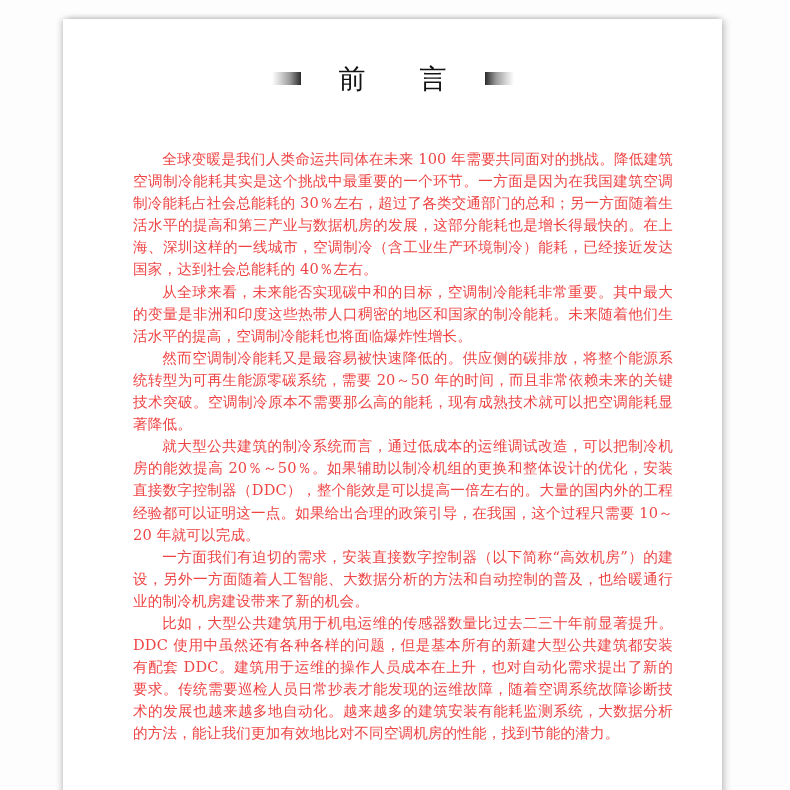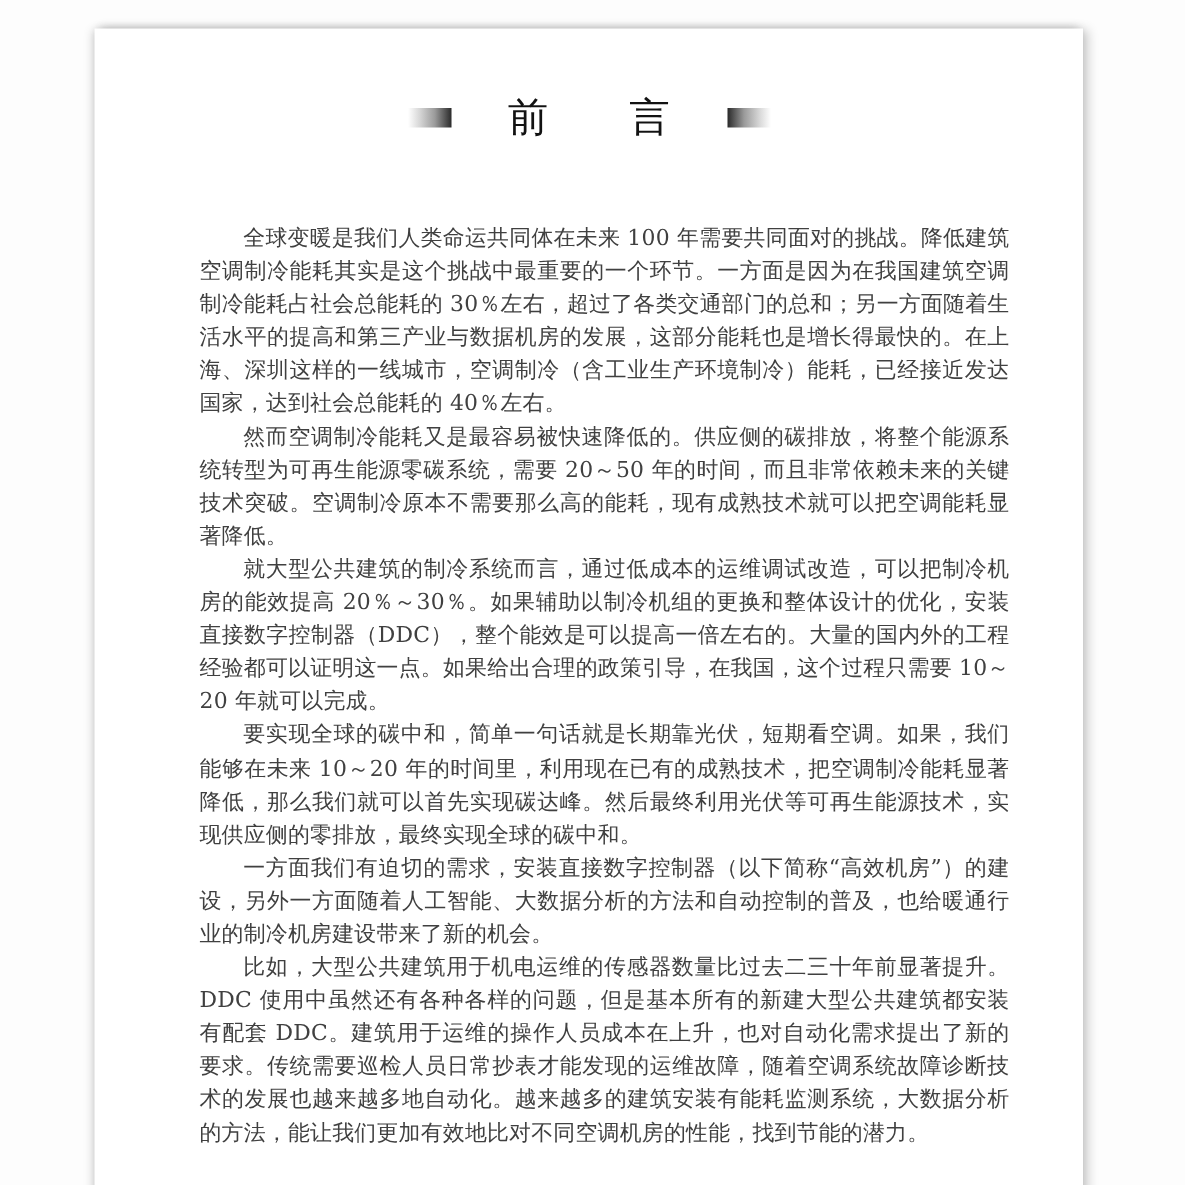--- a/index.html
+++ b/index.html
@@ -83,21 +83,21 @@
     left: 70px;
     top: 129px;
     width: 540px;
   }
   p.para {
     margin: 0;
     padding: 0;
     text-indent: 2em;
     font-size: 14.6px;
     line-height: 22.1px;
-    color: #404040;
+    color: #ef4444;
     text-align: justify;
     text-justify: inter-character;
     letter-spacing: 0.15px;
     word-break: break-all;
     font-family: "DejaVu Serif", "Liberation Serif", serif;
   }
   p.para:last-child { text-align: justify; }
 </style>
 </head>
 <body>
@@ -107,22 +107,22 @@
     <div class="sheet-inner">
 
       <div class="chapter-head">
         <span class="deco-bar left"></span>
         <span class="chapter-title">前　　言</span>
         <span class="deco-bar right"></span>
       </div>
 
       <div class="body-col">
         <p class="para">全球变暖是我们人类命运共同体在未来 100 年需要共同面对的挑战。降低建筑空调制冷能耗其实是这个挑战中最重要的一个环节。一方面是因为在我国建筑空调制冷能耗占社会总能耗的 30％左右，超过了各类交通部门的总和；另一方面随着生活水平的提高和第三产业与数据机房的发展，这部分能耗也是增长得最快的。在上海、深圳这样的一线城市，空调制冷（含工业生产环境制冷）能耗，已经接近发达国家，达到社会总能耗的 40％左右。</p>
+        <p class="para">从全球来看，未来能否实现碳中和的目标，空调制冷能耗非常重要。其中最大的变量是非洲和印度这些热带人口稠密的地区和国家的制冷能耗。未来随着他们生活水平的提高，空调制冷能耗也将面临爆炸性增长。</p>
         <p class="para">然而空调制冷能耗又是最容易被快速降低的。供应侧的碳排放，将整个能源系统转型为可再生能源零碳系统，需要 20～50 年的时间，而且非常依赖未来的关键技术突破。空调制冷原本不需要那么高的能耗，现有成熟技术就可以把空调能耗显著降低。</p>
-        <p class="para">就大型公共建筑的制冷系统而言，通过低成本的运维调试改造，可以把制冷机房的能效提高 20％～30％。如果辅助以制冷机组的更换和整体设计的优化，安装直接数字控制器（DDC），整个能效是可以提高一倍左右的。大量的国内外的工程经验都可以证明这一点。如果给出合理的政策引导，在我国，这个过程只需要 10～20 年就可以完成。</p>
-        <p class="para">要实现全球的碳中和，简单一句话就是长期靠光伏，短期看空调。如果，我们能够在未来 10～20 年的时间里，利用现在已有的成熟技术，把空调制冷能耗显著降低，那么我们就可以首先实现碳达峰。然后最终利用光伏等可再生能源技术，实现供应侧的零排放，最终实现全球的碳中和。</p>
+        <p class="para">就大型公共建筑的制冷系统而言，通过低成本的运维调试改造，可以把制冷机房的能效提高 20％～50％。如果辅助以制冷机组的更换和整体设计的优化，安装直接数字控制器（DDC），整个能效是可以提高一倍左右的。大量的国内外的工程经验都可以证明这一点。如果给出合理的政策引导，在我国，这个过程只需要 10～20 年就可以完成。</p>
         <p class="para">一方面我们有迫切的需求，安装直接数字控制器（以下简称“高效机房”）的建设，另外一方面随着人工智能、大数据分析的方法和自动控制的普及，也给暖通行业的制冷机房建设带来了新的机会。</p>
         <p class="para">比如，大型公共建筑用于机电运维的传感器数量比过去二三十年前显著提升。DDC 使用中虽然还有各种各样的问题，但是基本所有的新建大型公共建筑都安装有配套 DDC。建筑用于运维的操作人员成本在上升，也对自动化需求提出了新的要求。传统需要巡检人员日常抄表才能发现的运维故障，随着空调系统故障诊断技术的发展也越来越多地自动化。越来越多的建筑安装有能耗监测系统，大数据分析的方法，能让我们更加有效地比对不同空调机房的性能，找到节能的潜力。</p>
       </div>
 
     </div>
   </div>
 </div>
 
 </body></html>

